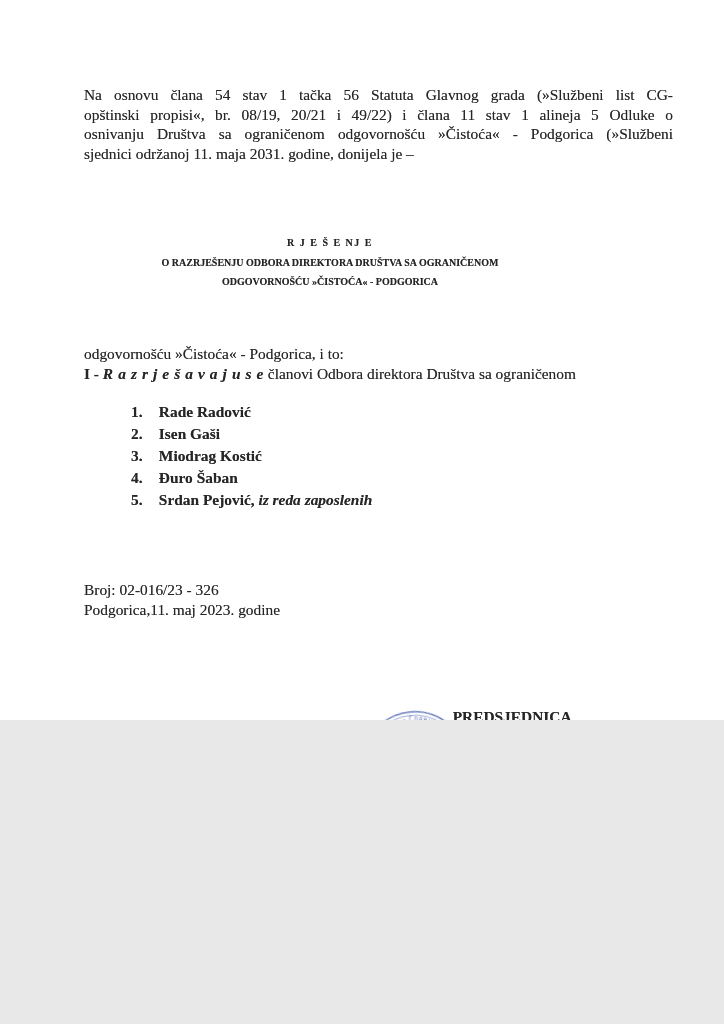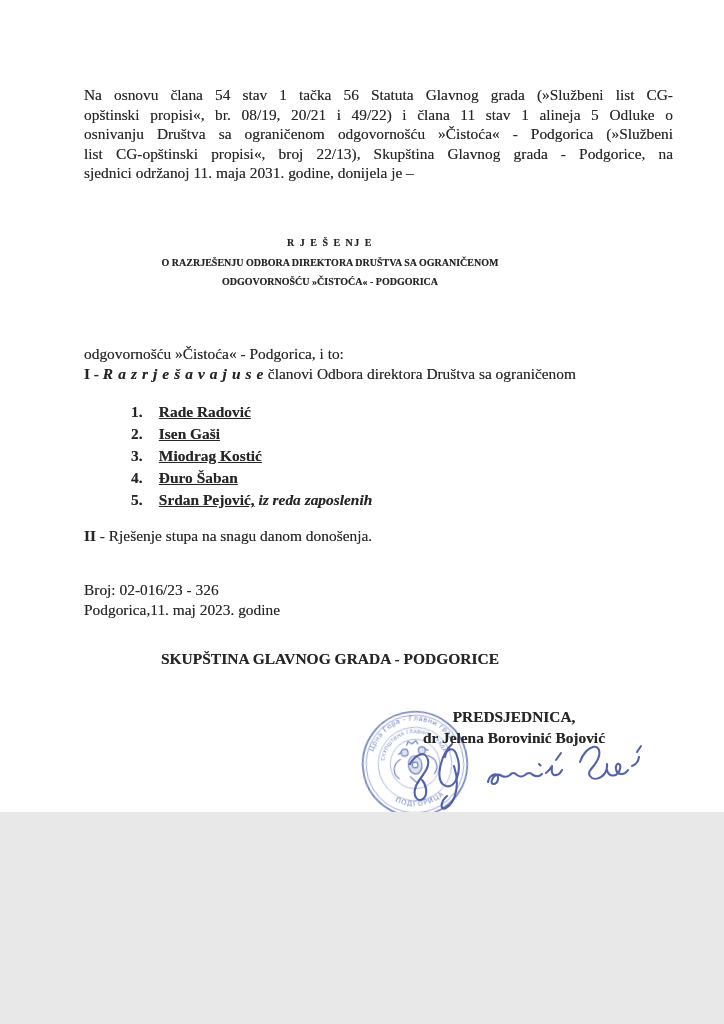--- a/index.html
+++ b/index.html
@@ -1,17 +1,17 @@
 <!DOCTYPE html>
 <html><head>
 <meta charset="utf-8">
 <style>
   html,body { margin:0; padding:0; background:#e8e8e8; }
   .page {
-    position:relative; width:724px; height:812px; margin:0 auto;
+    position:relative; width:724px; height:720px; margin:0 auto;
     background:#ffffff; overflow:hidden;
     font-family:"Liberation Serif", serif;
     color:#262626;
   }
   .page * { box-sizing:border-box; }
   .txt { text-shadow:0 0 0.5px rgba(38,38,38,0.55); }
 
   
   .intro { position:absolute; left:84px; top:85px; width:589px;
            font-size:15.4px; line-height:19.5px; }
@@ -27,21 +27,21 @@
   
   .sec1 { position:absolute; left:84px; top:344px; width:592px;
           font-size:15.4px; line-height:19.8px; }
   .bold { font-weight:bold; }
   .spaced-em { font-weight:bold; font-style:italic; letter-spacing:0.6px; }
 
   
   .members { position:absolute; left:131px; top:401px; font-size:15.4px; }
   .member { height:22px; line-height:22px; }
   .member .num  { display:inline-block; width:24px; font-weight:bold; }
-  .member .name { font-weight:bold;text-decoration:underline; }
+  .member .name { font-weight:bold; }
   .member .note { font-weight:bold; font-style:italic; }
 
   
   .sec2 { position:absolute; left:84px; top:526px; width:592px;
           font-size:15.4px; line-height:19.8px; }
 
   
   .ref   { position:absolute; left:84px; top:580px; font-size:15.4px; line-height:20px;text-align:center; }
   .place { position:absolute; left:84px; top:600px; font-size:15.4px; line-height:20px; }
 
@@ -59,21 +59,20 @@
 </style>
 </head>
 <body>
 
 <div class="page">
 
   <div class="intro txt">
     <div class="line">Na osnovu člana 54 stav 1 tačka 56 Statuta Glavnog grada (»Službeni list CG-</div>
     <div class="line">opštinski propisi«, br. 08/19, 20/21 i 49/22) i člana 11 stav 1 alineja 5 Odluke o</div>
     <div class="line">osnivanju Društva sa ograničenom odgovornošću »Čistoća« - Podgorica (»Službeni</div>
-    <div class="line">list CG-opštinski propisi«, broj 22/13), Skupština Glavnog grada - Podgorice, na</div>
     <div class="line last">sjednici održanoj 11. maja 2031. godine, donijela je –</div>
   </div>
 
   <div class="title-block txt">
     <div class="t1">R J E Š E NJ E</div>
     <div class="t2">O RAZRJEŠENJU ODBORA DIREKTORA DRUŠTVA SA OGRANIČENOM</div>
     <div class="t3">ODGOVORNOŠĆU »ČISTOĆA« - PODGORICA</div>
   </div>
 
   <div class="sec1 txt">
@@ -106,29 +105,24 @@
       <span class="name">Đuro Šaban</span>
       <span class="note"></span>
     </div>
     <div class="member">
       <span class="num">5.</span>
       <span class="name">Srdan Pejović,</span>
       <span class="note">iz reda zaposlenih</span>
     </div>
   </div>
 
-  <div class="sec2 txt">
-    <span class="bold">II</span>
-    <span>- Rješenje stupa na snagu danom donošenja.</span>
-  </div>
 
   <div class="ref txt">Broj: 02-016/23 - 326</div>
   <div class="place txt">Podgorica,11. maj 2023. godine</div>
 
-  <div class="issuer txt">SKUPŠTINA GLAVNOG GRADA - PODGORICE</div>
 
   <div class="stamp-wrap">
     <svg width="116" height="116" viewBox="0 0 120 120">
       <defs>
         <filter id="fz">
             <feGaussianBlur stdDeviation="0.3"></feGaussianBlur>
           </filter>
         <path id="arcTop" d="M 17.7 75.4 A 45 45 0 1 1 102.3 75.4" fill="none"></path>
         <path id="arcBottom" d="M 23 84 A 45 45 0 0 0 97 84" fill="none"></path>
         <path id="arcInner" d="M 31.2 74 A 32 32 0 1 1 88.8 74" fill="none"></path>

